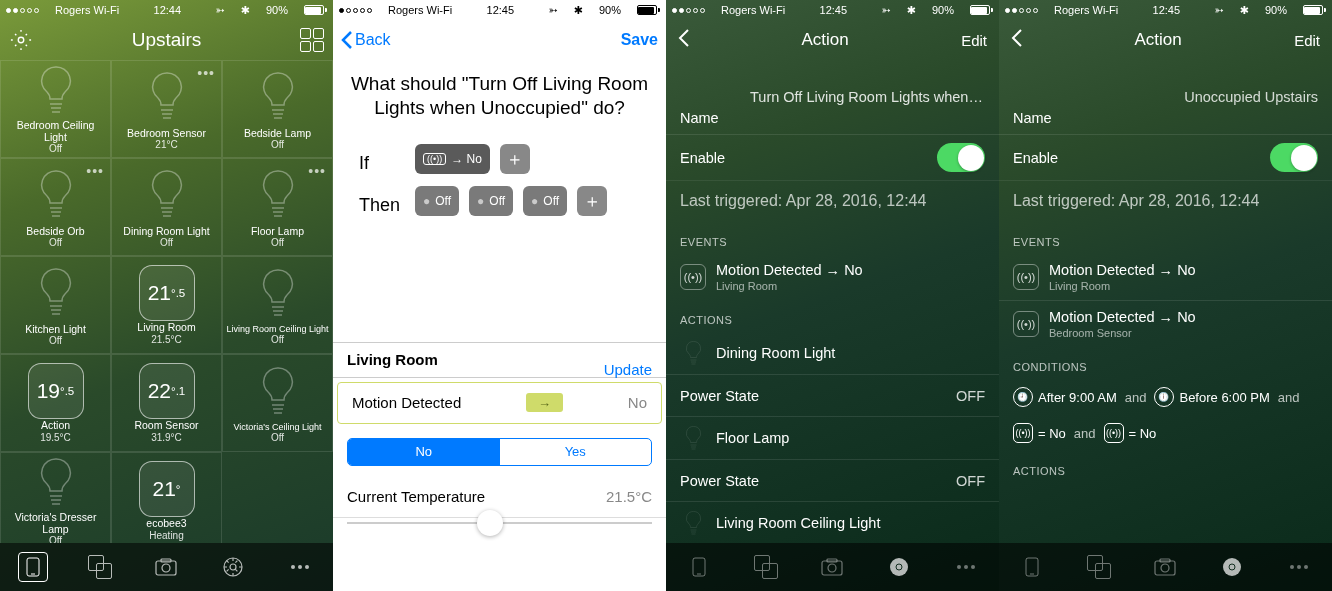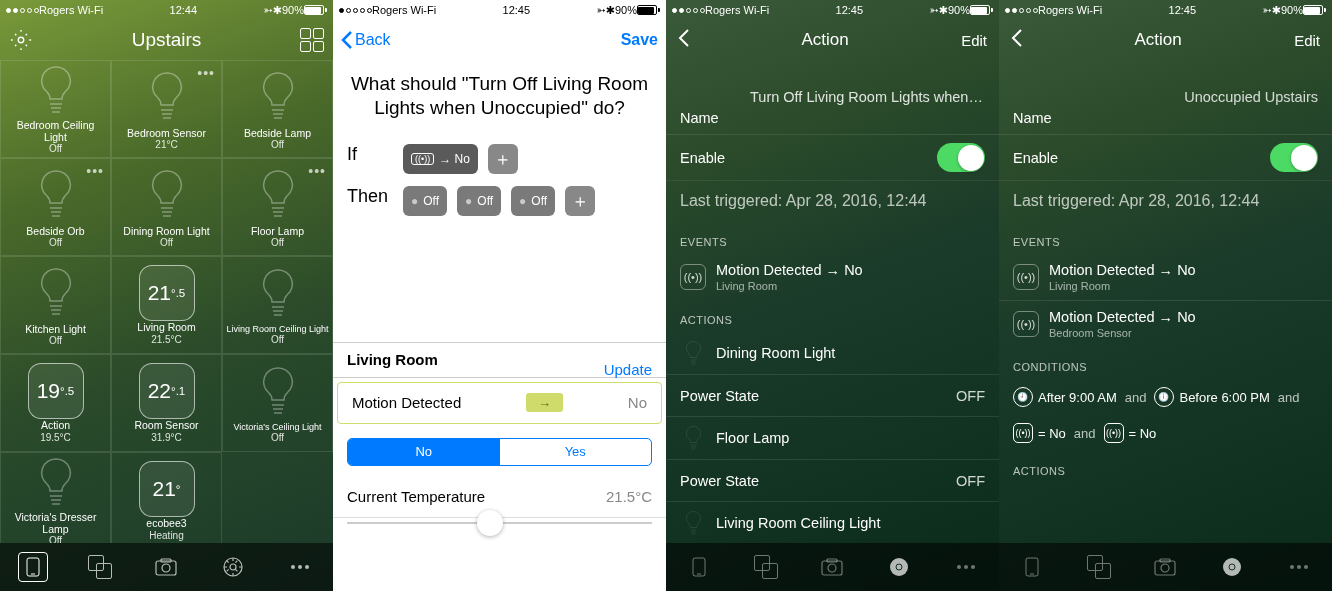--- a/index.html
+++ b/index.html
@@ -5,21 +5,21 @@
 * { margin: 0; padding: 0; box-sizing: border-box; -webkit-font-smoothing: antialiased; }
 body { font-family: -apple-system, "Helvetica Neue", Arial, sans-serif; display: flex; width: 1332px; height: 591px; overflow: hidden; }
 .screen { width: 333px; height: 591px; position: relative; display: flex; flex-direction: column; overflow: hidden; }
 .screen1 { background: linear-gradient(160deg, #7a9a3a 0%, #4a6a2a 30%, #2a4a2a 60%, #1a3a2a 100%); }
 .screen2 { background: #fff; color: #000; }
 .screen3, .screen4 { background: linear-gradient(160deg, #3a5a3a 0%, #2a4a2a 25%, #1a3a2a 50%, #0a2a1a 100%); color: #fff; }
 
 
 .status-bar { height: 20px; display: flex; align-items: center; justify-content: space-between; padding: 0 6px; font-size: 11px; color: #fff; font-weight: 500; }
 .screen2 .status-bar { color: #000; }
-.status-left, .status-right { display: flex; align-items: center; gap: 0; }
+.status-left, .status-right { display: flex; align-items: center; gap: 16px; }
 .dots { display: flex; gap: 2px; }
 .dot { width: 5px; height: 5px; border-radius: 50%; border: 0.7px solid currentColor; }
 .dot.fill { background: currentColor; }
 .battery { display: inline-flex; align-items: center; }
 .battery-body { width: 20px; height: 10px; border: 1px solid currentColor; border-radius: 2px; position: relative; }
 .battery-fill { position: absolute; left: 0.5px; top: 0.5px; bottom: 0.5px; width: 88%; background: currentColor; border-radius: 1px; }
 .battery-tip { width: 2px; height: 4px; background: currentColor; margin-left: 1px; border-radius: 0 1px 1px 0; }
 
 
 .nav1 { height: 40px; display: flex; align-items: center; justify-content: space-between; padding: 0 6px; }
@@ -42,21 +42,21 @@
 .bb-item { width: 30px; height: 30px; display: flex; align-items: center; justify-content: center; opacity: 0.7; }
 .bb-item.active { opacity: 1; border: 1.5px solid #fff; border-radius: 4px; }
 .bb-dots { display: flex; gap: 3px; }
 .bb-dots > div { width: 4px; height: 4px; border-radius: 50%; background: #fff; }
 
 
 .nav2 { height: 40px; display: flex; align-items: center; justify-content: space-between; padding: 0 8px; font-size: 16px; }
 .nav2-back { color: #007aff; display: flex; align-items: center; gap: 3px; }
 .nav2-save { color: #007aff; font-weight: 600; }
 .question { font-size: 19px; text-align: center; padding: 12px 14px 18px; line-height: 1.25; color: #000; }
-.rule-line { display: flex; align-items: flex-start; gap: 10px; padding: 6px 14px; }
+.rule-line { display: flex; align-items: flex-end; gap: 10px; padding: 6px 26px; }
 .rule-kw { font-size: 18px; color: #000; width: 46px; }
 .pill { background: #7a7a7a; border-radius: 6px; height: 30px; padding: 0 8px; display: inline-flex; align-items: center; color: #fff; font-size: 12px; gap: 5px; }
 .pill-plus { background: #888; width: 30px; justify-content: center; font-size: 18px; }
 .subheader { height: 36px; display: flex; align-items: center; justify-content: space-between; padding: 0 14px; border-top: 0.5px solid #ccc; border-bottom: 0.5px solid #ccc; margin-top: 120px; }
 .subheader-title { font-weight: 600; font-size: 15px; }
 .subheader-action { color: #007aff; font-size: 15px; margin-top: 19px; }
 .row2 { height: 42px; display: flex; align-items: center; justify-content: space-between; padding: 0 14px; border-bottom: 0.5px solid #ddd; font-size: 15px; }
 .row2-val { color: #888; }
 .arrow-pill { background: #cfdb6a; color: #5a6a1a; font-size: 13px; padding: 2px 12px; border-radius: 3px; }
 .seg { display: flex; margin: 10px 14px; border: 1px solid #007aff; border-radius: 5px; overflow: hidden; height: 28px; }

